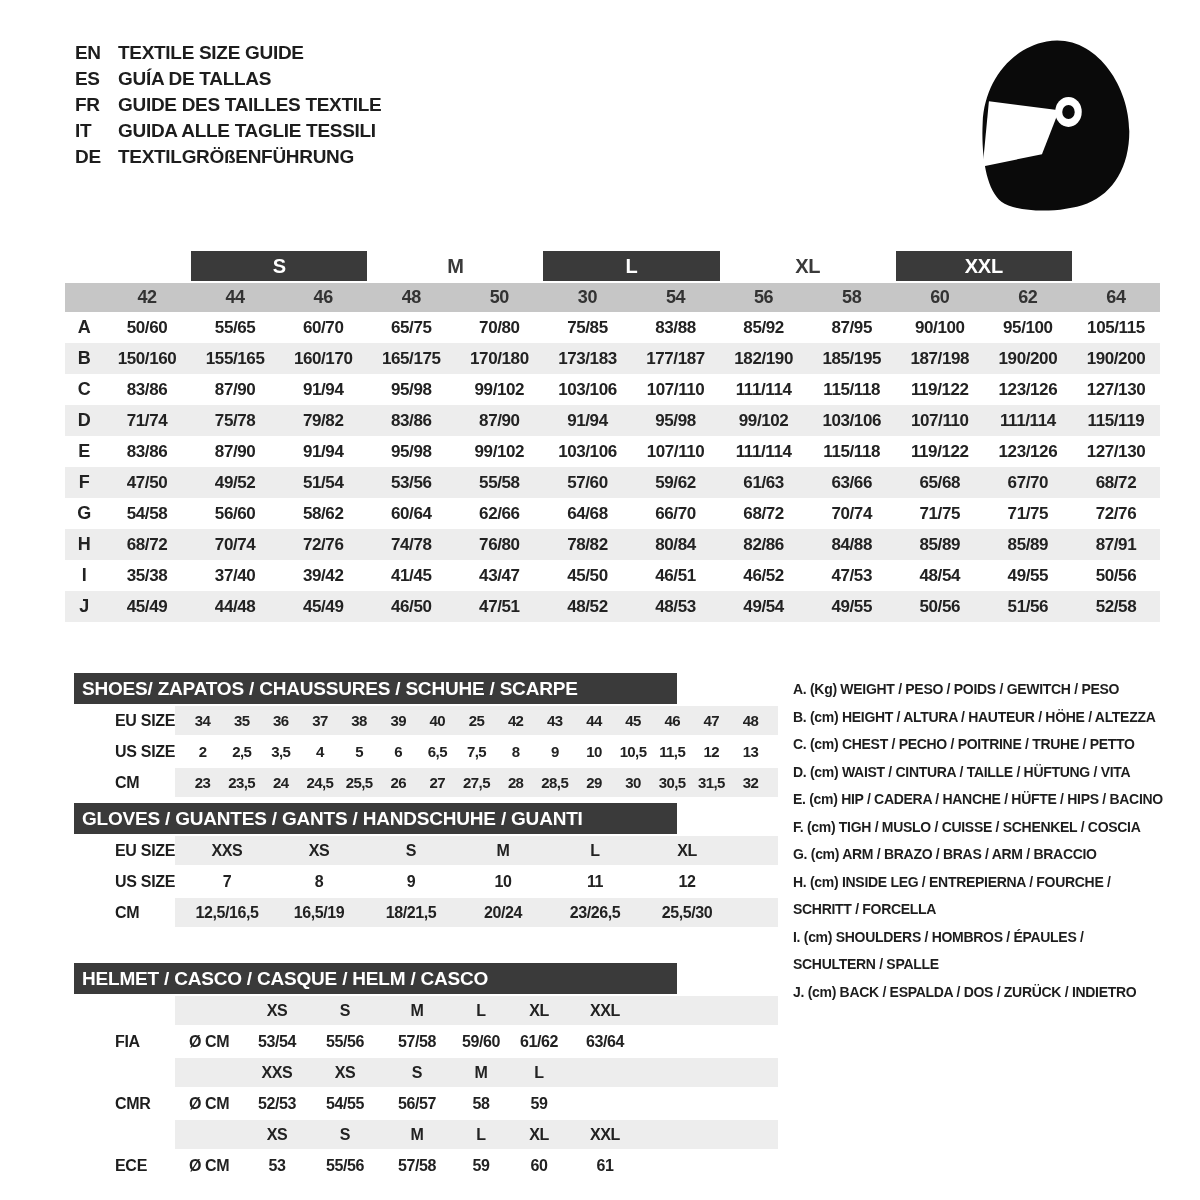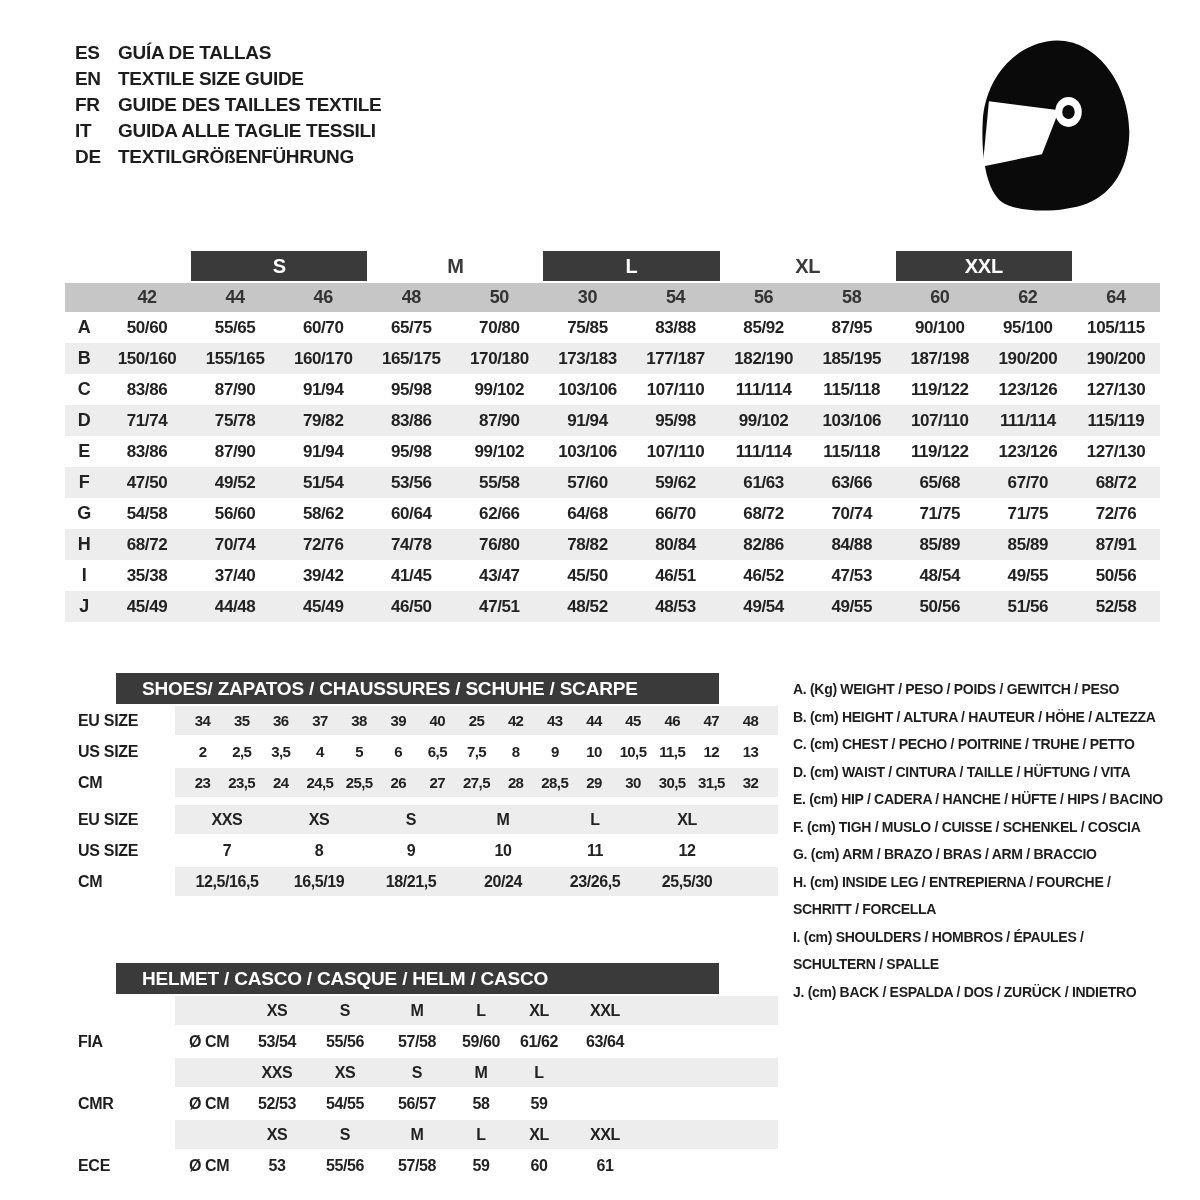--- a/index.html
+++ b/index.html
@@ -26,26 +26,26 @@
   .cell { display:flex; align-items:center; justify-content:center; font-weight:bold;
     font-size:17px; letter-spacing:-0.4px; white-space:nowrap; color:#222; }
   #col-band .cell { font-size:18px; color:#333; }
   #main-rows { position:absolute; left:65px; top:312px; width:1095px; }
   .m-row { display:grid; grid-template-columns:38px repeat(12,1fr); height:31px; }
   .m-row:nth-child(even) { background:#ededed; }
   .row-label { font-size:18px; }
 
   
   .section { position:absolute; left:0; width:778px; }
-  .sec-bar { margin-left:116px; width:603px; box-sizing:border-box; height:31px; background:#3a3a3a;
+  .sec-bar { margin-left:74px; width:603px; box-sizing:border-box; height:31px; background:#3a3a3a;
     color:#fff; display:flex; align-items:center; font-weight:bold; font-size:19px;
-    padding-left:26px; letter-spacing:-0.2px; white-space:nowrap; }
+    padding-left:8px; letter-spacing:-0.2px; white-space:nowrap; }
   .sec-row { display:flex; margin-top:2px; height:29px; }
   .sec-gutter { width:175px; box-sizing:border-box; display:flex; align-items:center;
-    padding-left:78px; font-weight:bold; font-size:16px; letter-spacing:-0.3px; white-space:nowrap; }
+    padding-left:115px; font-weight:bold; font-size:16px; letter-spacing:-0.3px; white-space:nowrap; }
   .sec-strip { width:603px; box-sizing:border-box; display:grid; }
   .sec-strip.shaded { background:#ededed; }
   .shoes-strip  { grid-template-columns:repeat(15,1fr); padding:0 8px; }
   .shoes-strip .cell { font-size:15px; letter-spacing:-0.6px; }
   .gloves-strip { grid-template-columns:repeat(6,92px); padding-left:6px; }
   .gloves-strip .cell { font-size:16px; }
   .helmet-strip { grid-template-columns:70px 64px 72px 72px 56px 60px 72px; }
   .helmet-strip .cell { font-size:16px; }
   .unit-cell { justify-content:flex-start !important; padding-left:14px; }
 
@@ -54,26 +54,26 @@
   .legend-line { font-weight:bold; font-size:14px; line-height:27.5px;
     letter-spacing:-0.3px; white-space:nowrap; }
 </style>
 </head>
 <body>
 
 <div class="page">
 
   <div class="lang" id="lang-list">
       <div class="lang-row">
+        <div class="lang-code">EN</div>
+        <div class="lang-title">TEXTILE SIZE GUIDE</div>
+      </div>
+      <div class="lang-row">
         <div class="lang-code">ES</div>
         <div class="lang-title">GUÍA DE TALLAS</div>
-      </div>
-      <div class="lang-row">
-        <div class="lang-code">EN</div>
-        <div class="lang-title">TEXTILE SIZE GUIDE</div>
       </div>
       <div class="lang-row">
         <div class="lang-code">FR</div>
         <div class="lang-title">GUIDE DES TAILLES TEXTILE</div>
       </div>
       <div class="lang-row">
         <div class="lang-code">IT</div>
         <div class="lang-title">GUIDA ALLE TAGLIE TESSILI</div>
       </div>
       <div class="lang-row">
@@ -327,20 +327,21 @@
             <div class="cell">30</div>
             <div class="cell">30,5</div>
             <div class="cell">31,5</div>
             <div class="cell">32</div>
           </div>
         </div>
       </div>
   </div>
 
   <div class="section" id="gloves-section" style="top:803px">
+    <div class="sec-bar">GLOVES / GUANTES / GANTS / HANDSCHUHE / GUANTI</div>
     <div id="gloves-rows">
         <div class="sec-row">
           <div class="sec-gutter">EU SIZE</div>
           <div class="sec-strip gloves-strip shaded">
             <div class="cell">XXS</div>
             <div class="cell">XS</div>
             <div class="cell">S</div>
             <div class="cell">M</div>
             <div class="cell">L</div>
             <div class="cell">XL</div>

